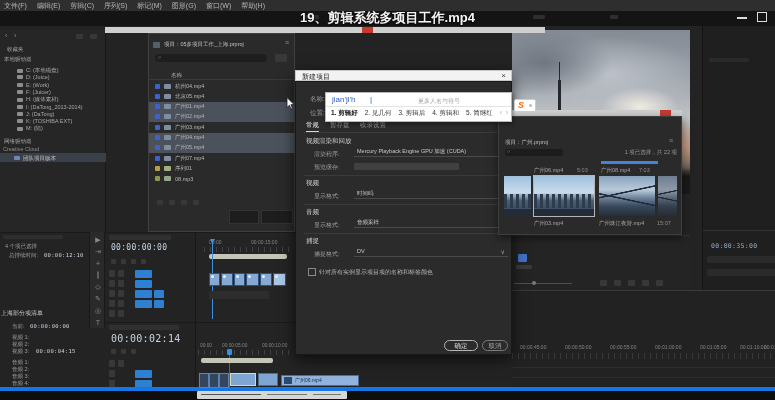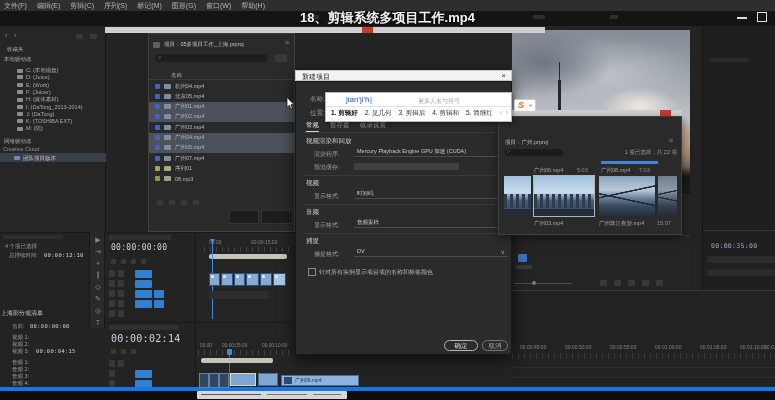--- a/index.html
+++ b/index.html
@@ -63,21 +63,21 @@
     <span class="menu-item" style="font-size:7px;color:#b5b5b5;">标记(M)</span>
     <span class="menu-item" style="font-size:7px;color:#b5b5b5;">图形(G)</span>
     <span class="menu-item" style="font-size:7px;color:#b5b5b5;">窗口(W)</span>
     <span class="menu-item" style="font-size:7px;color:#b5b5b5;">帮助(H)</span>
   </div>
 
   <div class="abs" style="left:0;top:11px;width:775px;height:15px;background:#141414;"></div>
   <div class="abs blurbar" style="left:305px;top:15px;width:14px;height:4px;background:#2e2e2e;"></div>
   <div class="abs blurbar" style="left:533px;top:15px;width:12px;height:4px;background:#2e2e2e;"></div>
   <div class="abs blurbar" style="left:610px;top:15px;width:8px;height:4px;background:#2e2e2e;"></div>
-  <div class="abs" style="left:0;top:9px;width:775px;text-align:center;font-size:13px;font-weight:bold;color:#f4f4f4;z-index:60;text-shadow:0 1px 2px #000;">18、剪辑系统多项目工作.mp4</div>
+  <div class="abs" style="left:0;top:9px;width:775px;text-align:center;font-size:13px;font-weight:bold;color:#f4f4f4;z-index:60;text-shadow:0 1px 2px #000;">19、剪辑系统多项目工作.mp4</div>
   <div class="abs" style="left:737px;top:17px;width:10px;height:2px;background:#dcdcdc;z-index:61;"></div>
   <div class="abs" style="left:757px;top:12px;width:8px;height:8px;border:1.5px solid #dcdcdc;z-index:61;"></div>
 
   <div class="abs" style="left:0;top:30px;width:106px;height:202px;background:#262626;border-right:1px solid #161616;box-sizing:border-box;">
     <span class="abs" style="left:5px;top:2px;font-size:7px;color:#8a8a8a;">‹</span>
     <span class="abs" style="left:14px;top:2px;font-size:7px;color:#8a8a8a;">›</span>
     <span class="abs sq" style="left:76px;top:4px;width:7px;height:5px;"></span>
     <span class="abs sq" style="left:90px;top:4px;width:7px;height:5px;"></span>
 
     <div class="tree-row" style="left:7px;top:16px;">
@@ -450,21 +450,21 @@
 
       <div class="abs" style="left:12px;top:186px;width:6px;height:6px;border:1px solid #8a8a8a;background:#2b2b2b;"></div>
       <span class="abs t6" style="left:23px;top:186px;color:#b2b2b2;">针对所有实例显示项目项的名称和标签颜色</span>
 
       <div class="btn" style="left:148px;top:258px;width:34px;">确定</div>
       <div class="btn" style="left:186px;top:258px;width:26px;border-color:#7a7a7a;color:#ababab;">取消</div>
     </div>
   </div>
 
   <div class="abs" style="left:325px;top:92px;width:187px;height:30px;background:#ffffff;border:1px solid #b8b8b8;box-sizing:border-box;z-index:30;box-shadow:1px 2px 4px rgba(0,0,0,.4);">
-    <span style="position:absolute;left:20px;top:2px;font-size:8px;color:#2a62cc;">jian'ji'h</span>
+    <span style="position:absolute;left:6px;top:2px;font-size:8px;color:#2a62cc;">jian'ji'h</span>
     <span style="position:absolute;left:44px;top:2px;font-size:8px;color:#2a62cc;">|</span>
     <span style="position:absolute;left:92px;top:4px;font-size:6px;color:#a0a0a0;">更多人名与符号</span>
     <div style="position:absolute;left:0;top:13px;width:185px;height:1px;background:#e4e4e4;"></div>
     <div style="position:absolute;left:5px;top:16px;display:flex;gap:7px;">
       <span style="font-size:6.5px;color:#111;font-weight:bold;white-space:nowrap;">1. 剪辑好</span>
       <span style="font-size:6.5px;color:#333;white-space:nowrap;">2. 见几何</span>
       <span style="font-size:6.5px;color:#333;white-space:nowrap;">3. 剪辑后</span>
       <span style="font-size:6.5px;color:#333;white-space:nowrap;">4. 剪辑和</span>
       <span style="font-size:6.5px;color:#333;white-space:nowrap;">5. 简继红</span>
     </div>

